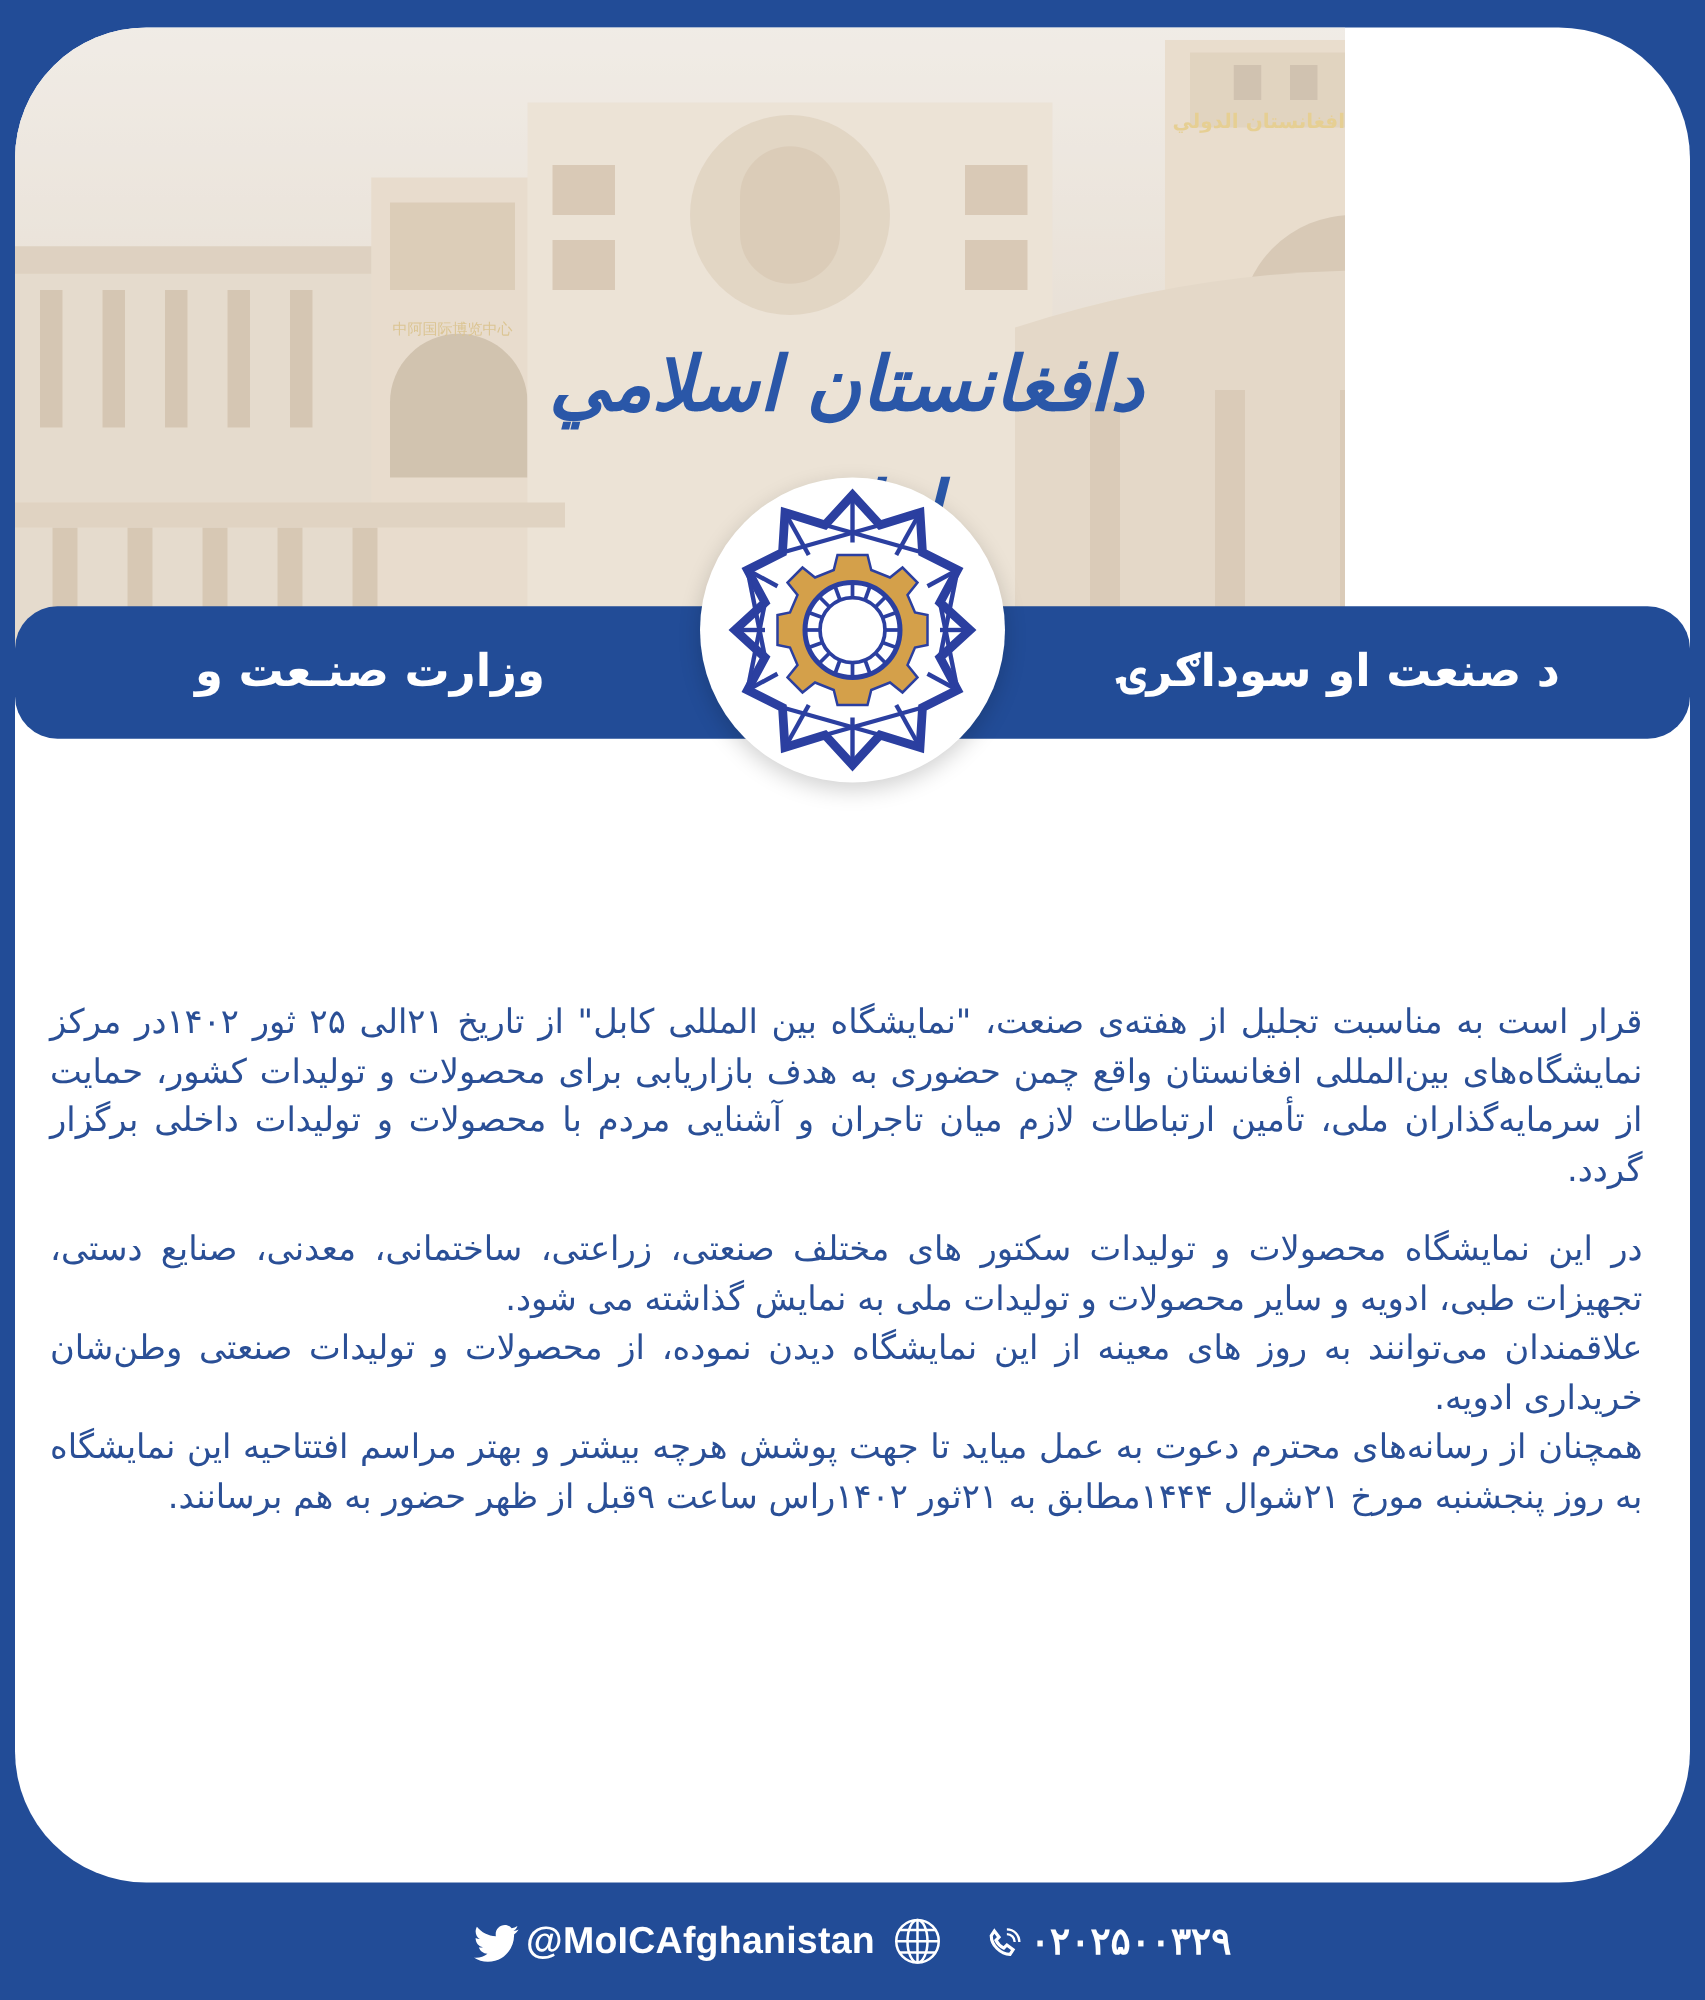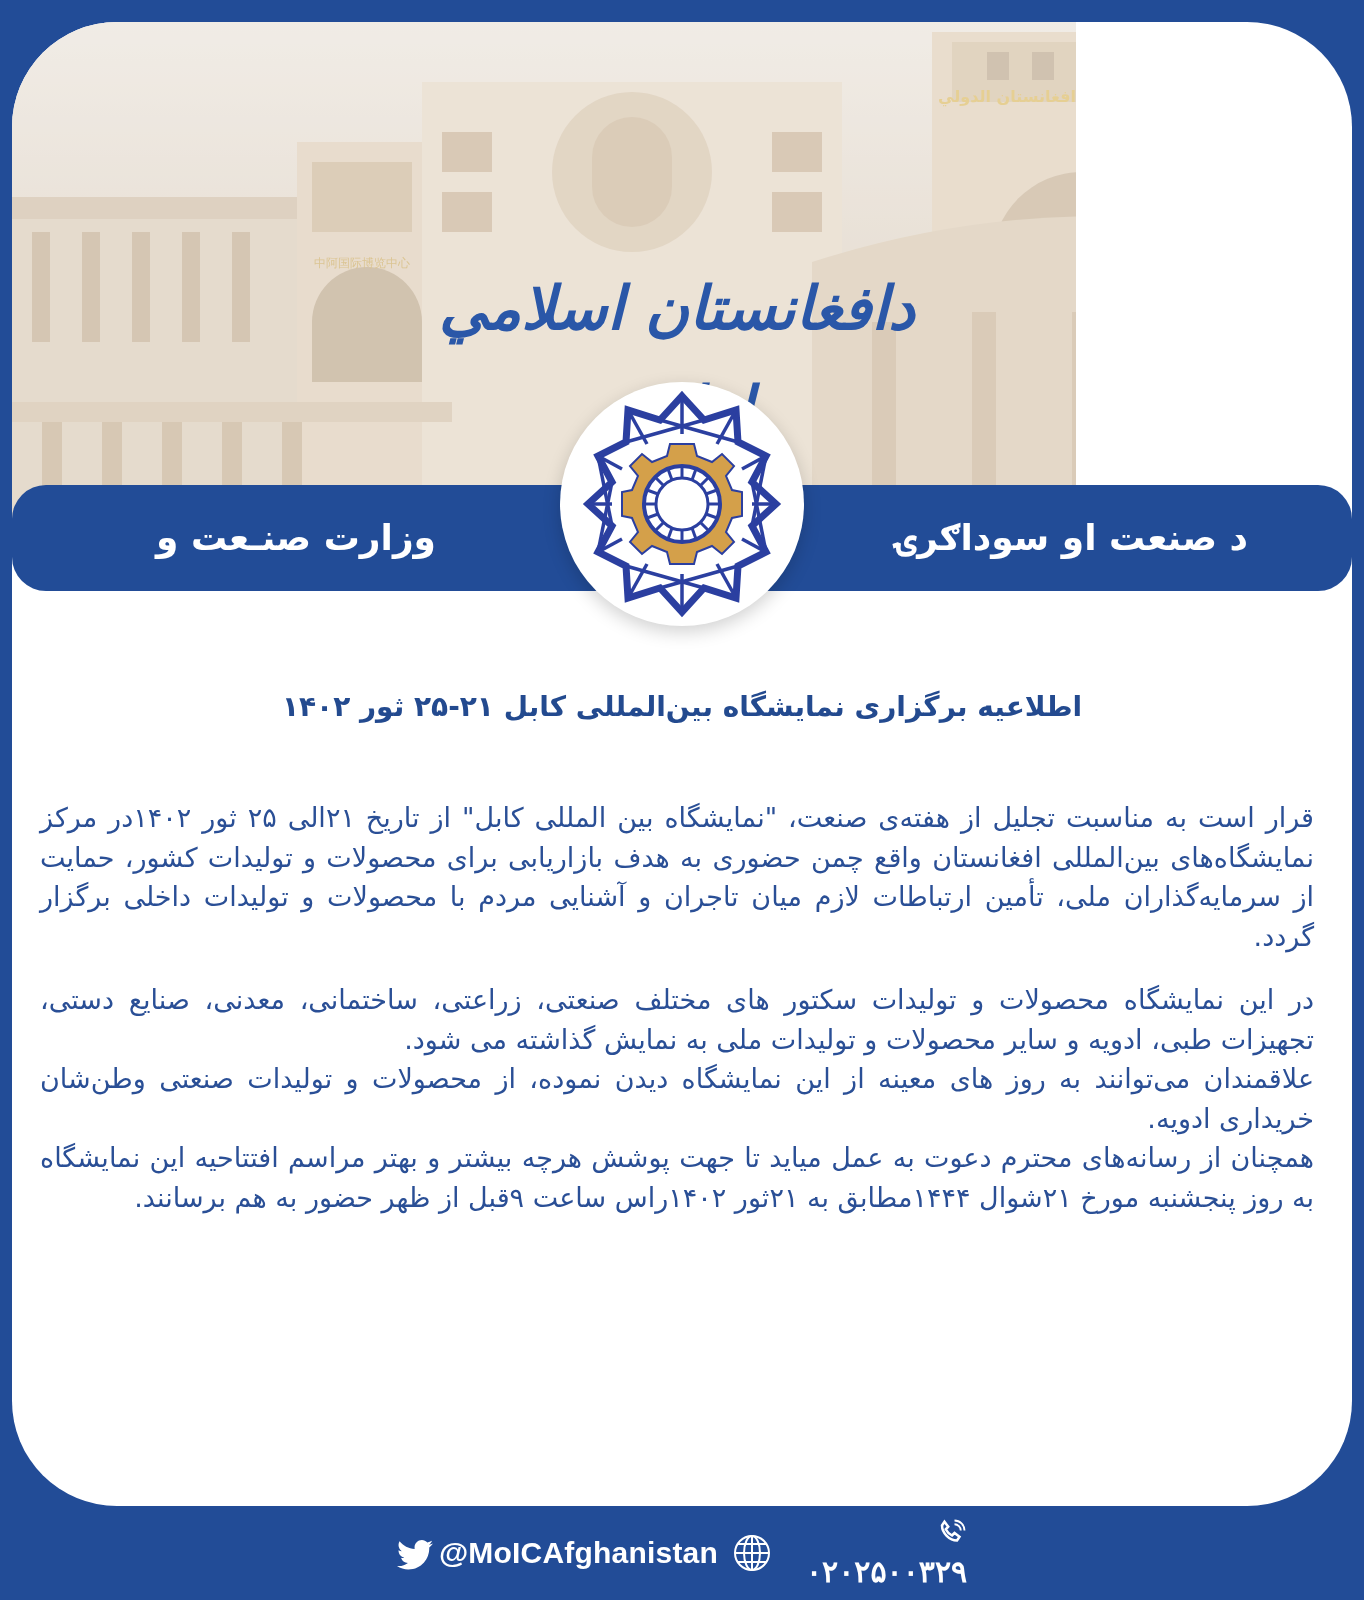--- a/index.html
+++ b/index.html
@@ -79,21 +79,21 @@
   .footer {
     position: absolute; left: 0; top: 1506px; width: 1364px; height: 94px;
     display: flex; align-items: center; justify-content: center;
     gap: 14px;
     color: #ffffff;
     font-family: "Liberation Sans", sans-serif;
   }
   .footer .item { display: flex; align-items: flex-end; gap: 6px; font-size: 30px; font-weight: bold; }
   .footer .twitter-handle { font-size: 30px; letter-spacing: 0.2px; }
   .footer .url { font-size: 30px; }
-  .footer .phone { font-size: 30px; margin-left: 20px; flex-direction: column; }
+  .footer .phone { font-size: 30px; margin-left: 20px; }
 </style>
 </head>
 <body>
 
 <div class="card">
 
   <div class="photo">
     <svg width="1340" height="520" viewBox="0 0 1340 520">
 
       <rect x="0" y="190" width="300" height="330" fill="#d8c8b3"></rect>
@@ -208,21 +208,20 @@
         <line x1="14" y1="35" x2="10" y2="24"></line>
           <line x1="-14" y1="35" x2="-10" y2="24"></line>
         <line x1="35" y1="-14" x2="24" y2="-10"></line>
           <line x1="-35" y1="-14" x2="-24" y2="-10"></line>
         <line x1="35" y1="14" x2="24" y2="10"></line>
           <line x1="-35" y1="14" x2="-24" y2="10"></line>
       </g>
     </svg>
   </div>
 
-  <div class="headline">اطلاعیه برگزاری نمایشگاه بین‌المللی کابل ۲۱-۲۵ ثور ۱۴۰۲</div>
 
   <div class="body-text">
     <p>قرار است به مناسبت تجلیل از هفته‌ی صنعت، "نمایشگاه بین المللی کابل" از تاریخ ۲۱الی ۲۵ ثور ۱۴۰۲در مرکز نمایشگاه‌های بین‌المللی افغانستان واقع چمن حضوری به هدف بازاریابی برای محصولات و تولیدات کشور، حمایت از سرمایه‌گذاران ملی، تأمین ارتباطات لازم میان تاجران و آشنایی مردم با محصولات و تولیدات داخلی برگزار گردد.</p>
     <p class="gap">در این نمایشگاه محصولات و تولیدات سکتور های مختلف صنعتی، زراعتی، ساختمانی، معدنی، صنایع دستی، تجهیزات طبی، ادویه و سایر محصولات و تولیدات ملی به نمایش گذاشته می شود.</p>
     <p>علاقمندان می‌توانند به روز های معینه از این نمایشگاه دیدن نموده، از محصولات و تولیدات صنعتی وطن‌شان خریداری ادویه.</p>
     <p>همچنان از رسانه‌های محترم دعوت به عمل میاید تا جهت پوشش هرچه بیشتر و بهتر مراسم افتتاحیه این نمایشگاه به روز پنجشنبه مورخ ۲۱شوال ۱۴۴۴مطابق به ۲۱ثور ۱۴۰۲راس ساعت ۹قبل از ظهر حضور به هم برسانند.</p>
   </div>
 </div>
 
 <div class="footer">

